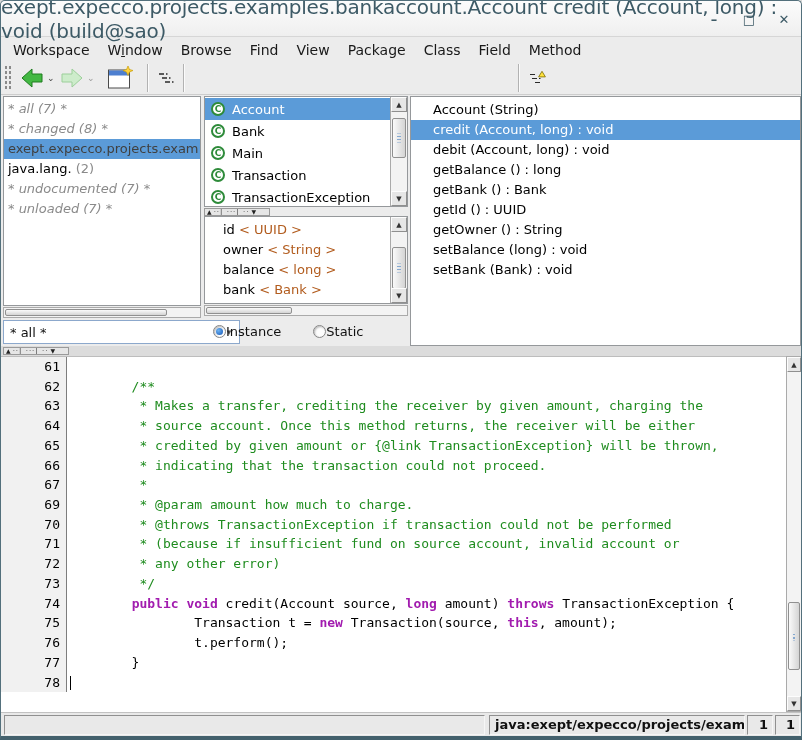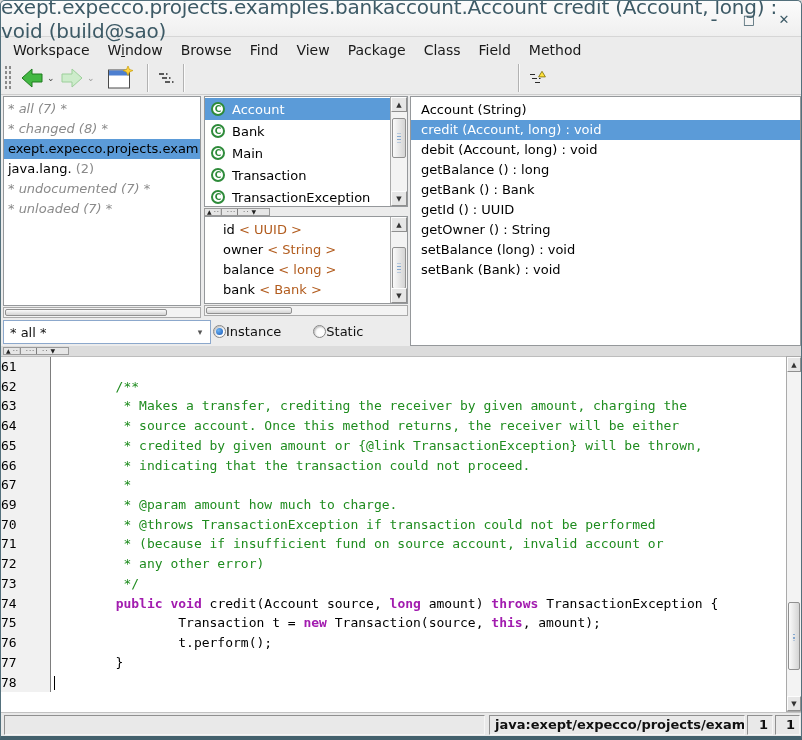--- a/index.html
+++ b/index.html
@@ -24,29 +24,29 @@
   .toolbar>*{position:absolute;top:50%;transform:translateY(-50%);}
   .drag-handle{left:3px;width:7px;height:26px;
     background-image:radial-gradient(#8a8a8a 1px,transparent 1.2px);background-size:4px 5px;}
   .tb-sep{width:2px;height:28px;border-left:1px solid #b2b2b2;border-right:1px solid #fbfbfb;}
   .chev{font-size:9px;color:#444;line-height:8px;}
   .chev.dim{color:#9a9a9a;}
   
   .panel{position:absolute;background:#fff;border:1px solid #95989b;}
   .lrow{height:20px;line-height:20px;padding-left:4px;font-size:13px;white-space:nowrap;overflow:hidden;}
   .lrow.dim{color:#8a8a8a;font-style:italic;}
-  .lrow.sel{background:#5b9bd8;color:#000000;}
+  .lrow.sel{background:#5b9bd8;color:#404040;}
   .suffix{color:#8a8a8a;}
   .crow{height:22px;display:flex;align-items:center;gap:7px;padding-left:6px;font-size:13px;white-space:nowrap;}
   .crow.sel{background:#5b9bd8;color:#fff;}
   .cicon{width:14px;height:14px;border:2px solid #2e8b3a;border-radius:50%;background:#fff;color:#2e8b3a;
     font-size:9px;font-weight:bold;display:flex;align-items:center;justify-content:center;flex:none;}
   .frow{height:20px;line-height:20px;padding-left:18px;font-size:13px;white-space:nowrap;}
   .ftype{color:#b25c1e;}
-  .mrow{height:20px;line-height:20px;padding-left:10px;font-size:13px;white-space:nowrap;}
+  .mrow{height:20px;line-height:20px;padding-left:22px;font-size:13px;white-space:nowrap;}
   .mrow.sel{background:#5b9bd8;color:#fff;}
   
   .vscroll{position:absolute;background:#f3f3f3;border-left:1px solid #aaa;}
   .scroll-btn{position:absolute;left:0;width:100%;height:15px;background:#e6e6e6;
     border:1px solid;border-color:#fdfdfd #8f8f8f #8f8f8f #fdfdfd;
     font-size:7px;display:flex;align-items:center;justify-content:center;color:#333;}
   .thumb{position:absolute;left:1px;right:1px;background:linear-gradient(90deg,#fafafa,#d4d4d4);
     border:1px solid #909090;border-radius:2px;}
   .thumb::after{content:'';position:absolute;left:4px;right:4px;top:50%;height:9px;transform:translateY(-50%);
     background:repeating-linear-gradient(to bottom,#85a8d0 0 1px,transparent 1px 3px);}
@@ -65,21 +65,21 @@
     background:radial-gradient(circle at 35% 35%,#6db3f2,#1557b8);}
   
   .hsplitter{position:absolute;left:0;top:345px;width:100%;height:10px;background:#dcdcdc;}
   .mini-splitter{display:flex;align-items:center;height:8px;background:#e6e6e6;border:1px solid #9a9a9a;
     font-size:6px;color:#222;padding:0 2px;gap:2px;overflow:hidden;line-height:6px;}
   .mini-splitter .dots{letter-spacing:1px;font-size:7px;color:#333;white-space:nowrap;}
   
   .editor{position:absolute;left:0;top:355px;width:785px;height:356px;background:#fff;overflow:hidden;
     border-top:1px solid #bdbdbd;}
   .eline{display:flex;height:19.72px;font-family:"DejaVu Sans Mono",monospace;font-size:13px;line-height:19.72px;}
-  .lnum{flex:none;width:50px;text-align:left;padding-right:6px;background:#f1f1f1;
+  .lnum{flex:none;width:66px;text-align:right;padding-right:6px;background:#f1f1f1;
     border-right:1px solid #7d7d7d;color:#000;}
   .lcode{flex:none;white-space:pre;padding-left:2px;}
   .cm{color:#1f8c1f;}
   .k{color:#a21caf;font-weight:bold;}
   .p{color:#000;}
   .caret{display:inline-block;width:1px;height:14px;background:#000;vertical-align:middle;margin-left:1px;}
   
   .statusbar{position:absolute;left:0;top:711px;width:100%;height:25px;background:#e9e9e9;border-top:1px solid #c2c2c2;}
   .scell{position:absolute;top:2px;height:20px;background:#e9e9e9;
     border:1px solid;border-color:#909090 #f6f6f6 #f6f6f6 #909090;
@@ -154,21 +154,21 @@
       <div class="lrow dim"><span>* all (7) *</span></div>
       <div class="lrow dim"><span>* changed (8) *</span></div>
       <div class="lrow sel"><span>exept.expecco.projects.exam</span></div>
       <div class="lrow"><span>java.lang.</span><span class="suffix"> (2)</span></div>
       <div class="lrow dim"><span>* undocumented (7) *</span></div>
       <div class="lrow dim"><span>* unloaded (7) *</span></div>
     </div>
   <div class="hscroll" style="left:2px;top:306px;width:198px;height:11px;">
     <div class="hthumb" style="left:1px;width:162px;"></div>
   </div>
-  <div class="combo" style="left:2px;top:319px;width:208px;height:24px;">
+  <div class="combo" style="left:2px;top:319px;width:237px;height:24px;">
     <span>* all *</span>
     <span class="combo-arrow">▾</span>
   </div>
 
   <div class="panel" style="left:203px;top:95px;width:204px;height:111px;">
     <div id="class-rows" style="position:absolute;left:0;top:0;right:17px;bottom:0;overflow:hidden;padding-top:1px;">
         <div class="crow sel">
           <span class="cicon">C</span>
           <span>Account</span>
         </div>

